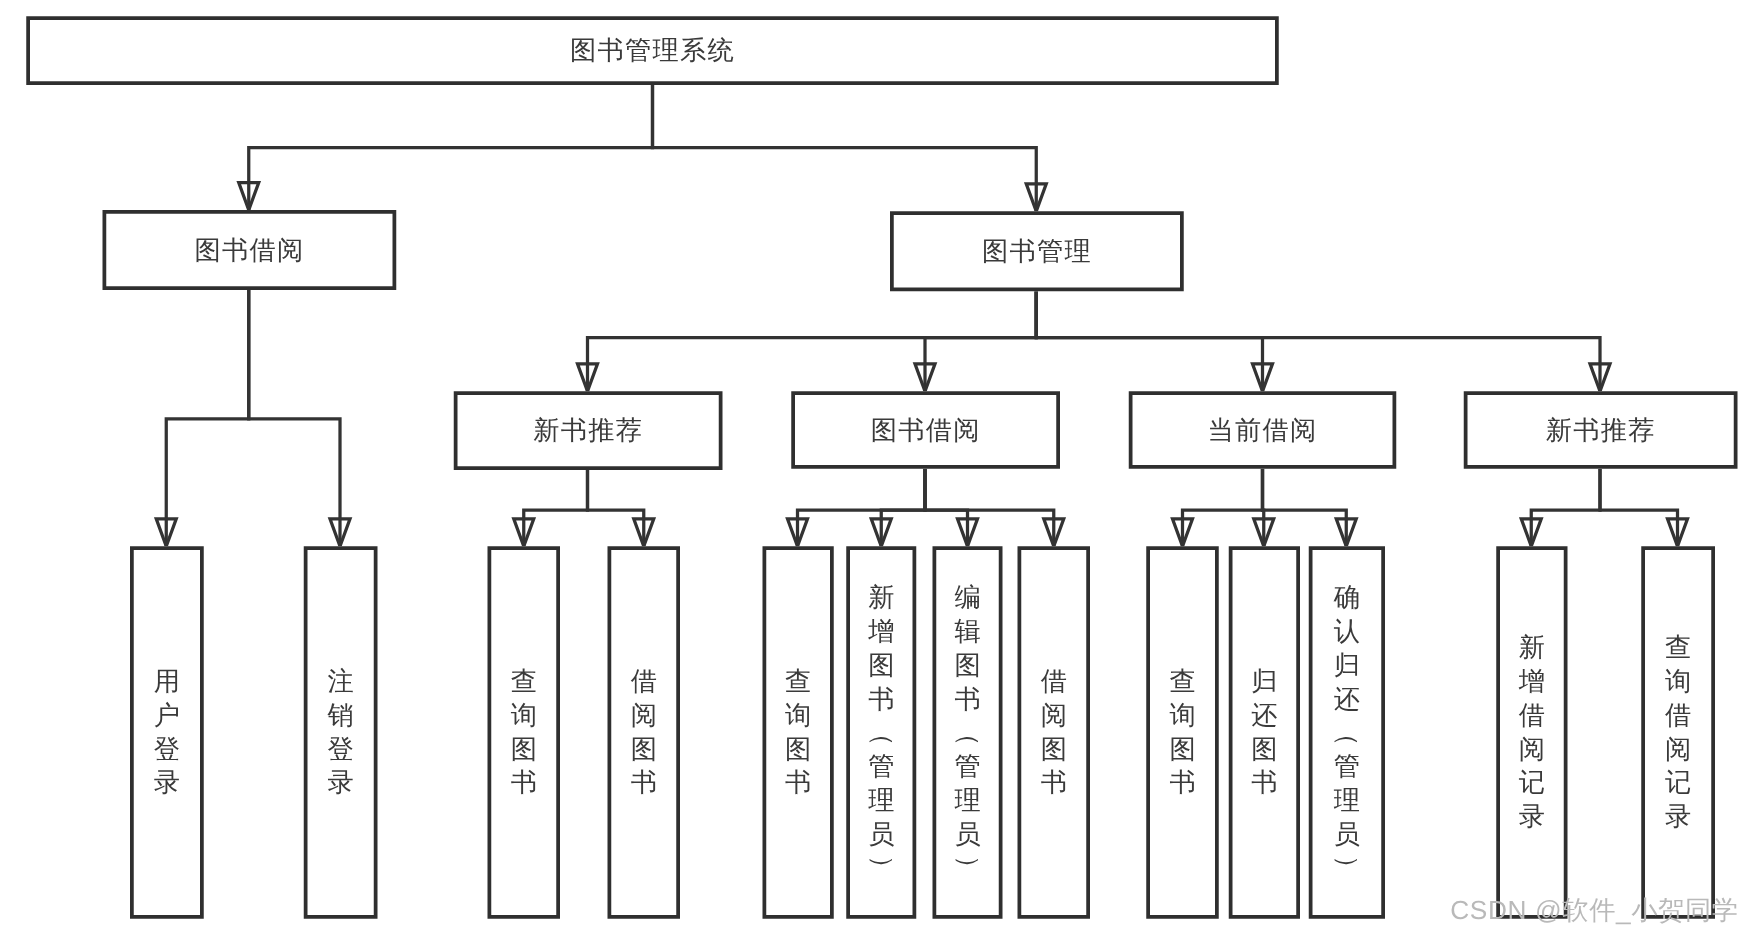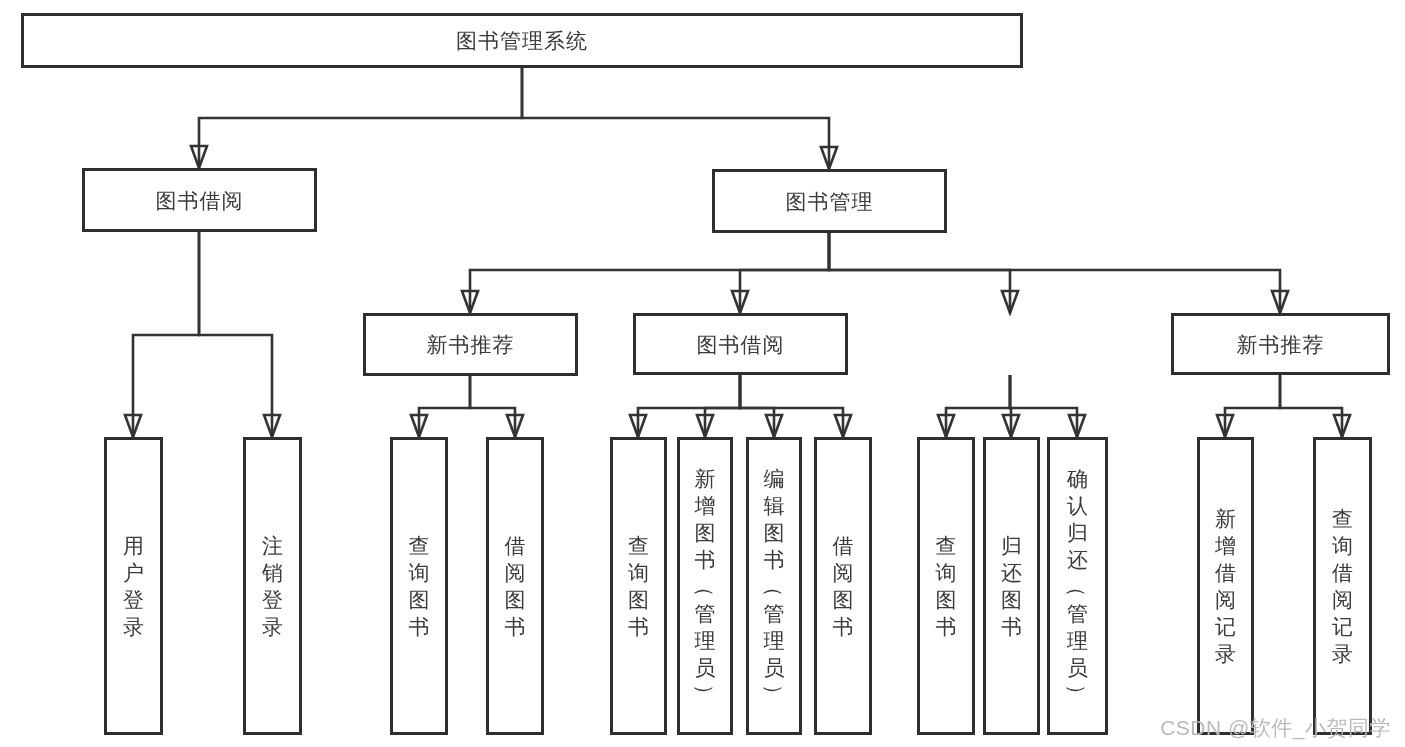--- a/index.html
+++ b/index.html
@@ -132,20 +132,21 @@
     <path d="M1280,375 V408 H1342 V437" marker-end="url(#arrow)"></path>
   </svg>
 
   <div class="node n-root">图书管理系统</div>
 
   <div class="node n-login">图书借阅</div>
   <div class="node n-newb">新书推荐</div>
 
   <div class="node n-mgmt">图书管理</div>
   <div class="node n-borr">图书借阅</div>
+  <div class="node n-curr">当前借阅</div>
   <div class="node n-rec">新书推荐</div>
 
   <div class="node leaf l-a1">
       <span>用</span>
       <span>户</span>
       <span>登</span>
       <span>录</span>
     </div>
   <div class="node leaf l-a2">
       <span>注</span>

